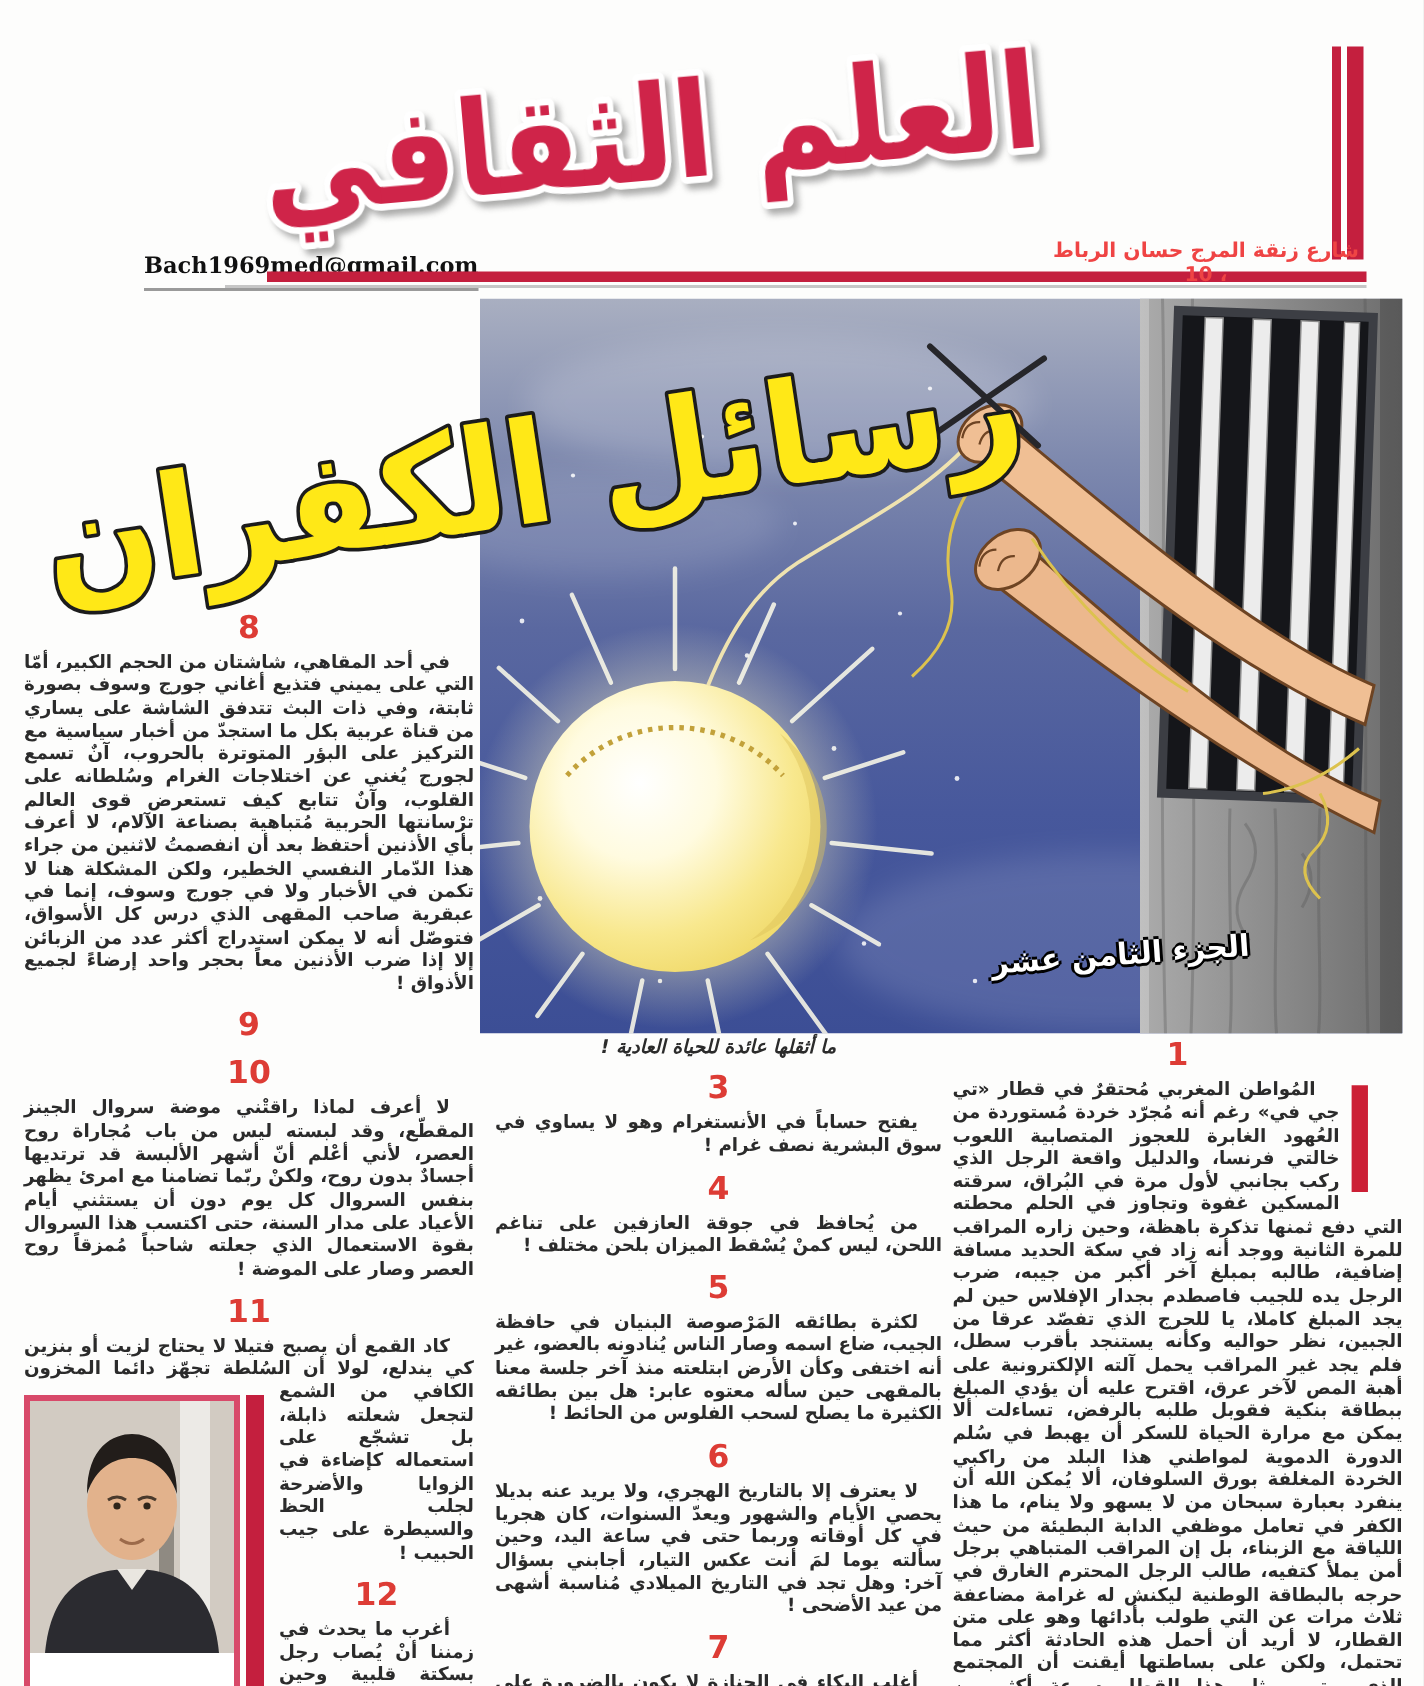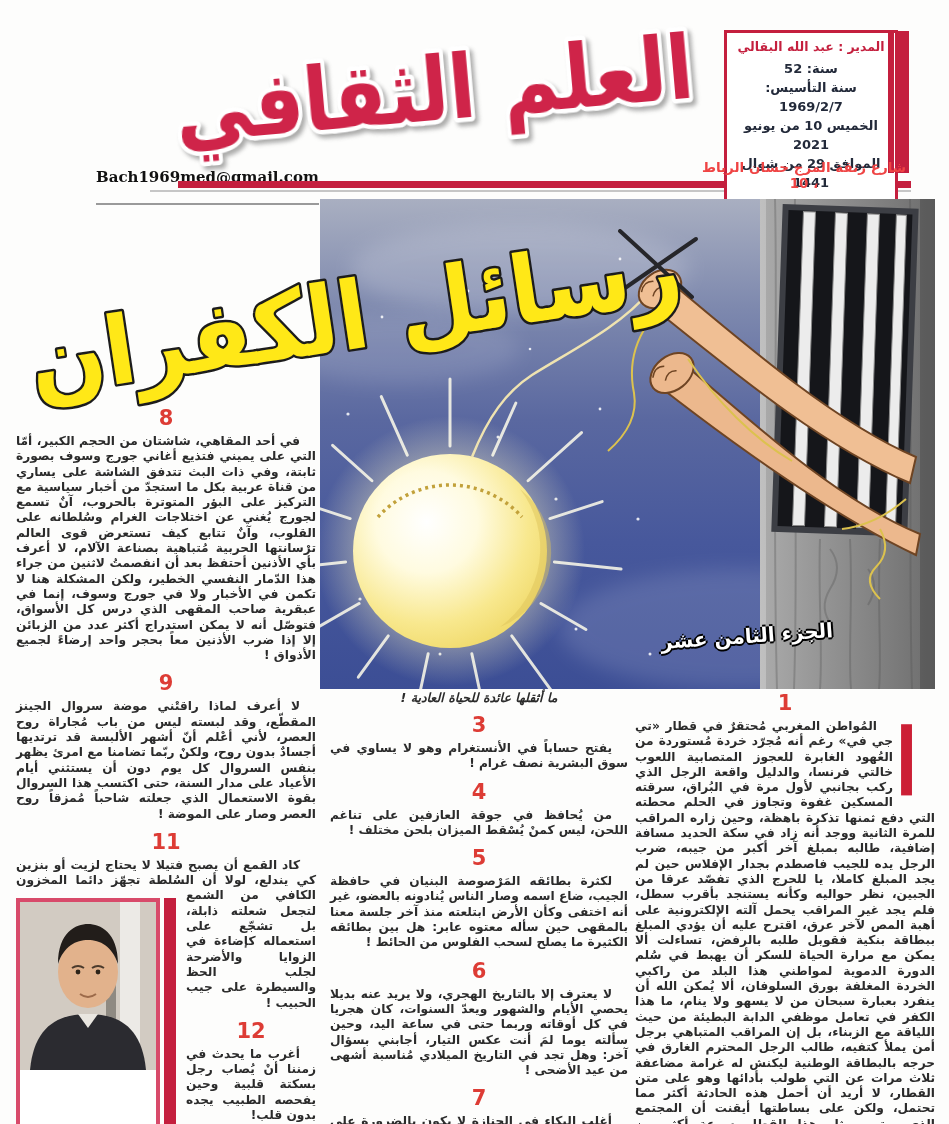--- a/index.html
+++ b/index.html
@@ -3,21 +3,21 @@
 <meta charset="utf-8">
 <style>
   html,body{margin:0;padding:0;background:#e8e8e8;}
   #page{position:relative;width:949px;height:1124px;margin:0 auto;background:#fdfdfc;
         overflow:hidden;font-family:"DejaVu Sans",sans-serif;}
   .abs{position:absolute;}
 
   
   .title-svg{left:150px;top:2px;width:570px;height:180px;}
   .masthead-email{left:96px;top:168px;font:bold 15px "DejaVu Serif",serif;color:#111;
-                  border-bottom:2px solid #9a9a9a;padding-bottom:17px;}
+                  border-bottom:2px solid #9a9a9a;padding-bottom:6px;}
   .rule-red{left:178px;top:181px;width:733px;height:7px;background:#c41f3e;}
   .rule-gray{left:150px;top:190px;width:761px;height:2px;background:#c6c6c6;}
   .info-box{left:724px;top:30px;width:152px;border:3px solid #c41f3e;padding:5px 8px 7px;
             text-align:center;direction:rtl;background:#fff;}
   .info-director{font-size:12.5px;font-weight:bold;color:#c41f3e;line-height:17px;margin-bottom:4px;}
   .info-line{font-size:13px;font-weight:bold;color:#232a3a;line-height:19px;}
   .reg-bar{background:#c41f3e;}
   .reg-bar-1{left:888px;top:31px;width:6px;height:142px;}
   .reg-bar-2{left:898px;top:31px;width:11px;height:142px;}
   .address{left:698px;top:159px;width:212px;text-align:center;direction:rtl;
@@ -58,27 +58,20 @@
 <div id="page">
 
   <svg class="abs title-svg" viewBox="0 0 570 180">
     <text x="285" y="118" text-anchor="middle" font-family="DejaVu Sans, sans-serif" font-size="88" font-weight="bold" fill="#cf2449" stroke="#ffffff" stroke-width="9" paint-order="stroke" stroke-linejoin="round" textLength="520" lengthAdjust="spacingAndGlyphs" transform="rotate(-5 285 100)" style="filter:drop-shadow(3px 4px 2px rgba(70,70,70,.45));">العلم الثقافي</text>
   </svg>
 
   <div class="abs masthead-email">Bach1969med@gmail.com</div>
   <div class="abs rule-red"></div>
   <div class="abs rule-gray"></div>
 
-  <div class="abs info-box">
-    <div class="info-director">المدير : عبد الله البقالي</div>
-    <div class="info-line">سنة:  52</div>
-    <div class="info-line">سنة التأسيس:  1969/2/7</div>
-    <div class="info-line">الخميس 10 من يونيو 2021</div>
-    <div class="info-line">الموافق 29 من شوال 1441</div>
-  </div>
   <div class="abs reg-bar reg-bar-1"></div>
   <div class="abs reg-bar reg-bar-2"></div>
   <div class="abs address">شارع زنقة المرج حسان الرباط ، 10</div>
 
   <svg class="abs illu" viewBox="0 0 615 490">
     <defs>
       <linearGradient id="sky" x1="0" y1="0" x2="0" y2="1">
         <stop offset="0" stop-color="#a9afc1"></stop>
           <stop offset="0.22" stop-color="#7e89ae"></stop>
         <stop offset="0.45" stop-color="#5a68a0"></stop>
@@ -257,20 +250,21 @@
     <div class="num">6</div>
     <p class="body-p">لا يعترف إلا بالتاريخ الهجري، ولا يريد عنه بديلا يحصي الأيام والشهور ويعدّ السنوات، كان هجريا في كل أوقاته وربما حتى في ساعة اليد، وحين سألته يوما لمَ أنت عكس التيار، أجابني بسؤال آخر: وهل تجد في التاريخ الميلادي مُناسبة أشهى من عيد الأضحى !</p>
     <div class="num">7</div>
     <p class="body-p">أغلب البكاء في الجنازة لا يكون بالضرورة على الميّت ولكن شفقة على أنفسنا من المصير المنتظر !</p>
   </div>
 
   <div class="col col3">
     <div class="num">8</div>
     <p class="body-p">في أحد المقاهي، شاشتان من الحجم الكبير، أمّا التي على يميني فتذيع أغاني جورج وسوف بصورة ثابتة، وفي ذات البث تتدفق الشاشة على يساري من قناة عربية بكل ما استجدّ من أخبار سياسية مع التركيز على البؤر المتوترة بالحروب، آنٌ تسمع لجورج يُغني عن اختلاجات الغرام وسُلطانه على القلوب، وآنٌ تتابع كيف تستعرض قوى العالم ترْسانتها الحربية مُتباهية بصناعة الآلام، لا أعرف بأي الأذنين أحتفظ بعد أن انفصمتُ لاثنين من جراء هذا الدّمار النفسي الخطير، ولكن المشكلة هنا لا تكمن في الأخبار ولا في جورج وسوف، إنما في عبقرية صاحب المقهى الذي درس كل الأسواق، فتوصّل أنه لا يمكن استدراج أكثر عدد من الزبائن إلا إذا ضرب الأذنين معاً بحجر واحد إرضاءً لجميع الأذواق !</p>
     <div class="num">9</div>
+    <div class="num">10</div>
     <p class="body-p">لا أعرف لماذا راقتْني موضة سروال الجينز المقطّع، وقد لبسته ليس من باب مُجاراة روح العصر، لأني أعْلم أنّ أشهر الألبسة قد ترتديها أجسادٌ بدون روح، ولكنْ ربّما تضامنا مع امرئ يظهر بنفس السروال كل يوم دون أن يستثني أيام الأعياد على مدار السنة، حتى اكتسب هذا السروال بقوة الاستعمال الذي جعلته شاحباً مُمزقاً روح العصر وصار على الموضة !</p>
     <div class="num">11</div>
     <p class="body-p"><span class="photo-float">
           <span class="photo-stack" style="display:block;">
         <span class="photo-frame">
           <svg class="photo-img" viewBox="0 0 136 168">
             <rect width="136" height="168" fill="#d2cbc2"></rect>
             <rect x="100" y="0" width="20" height="168" fill="#eceae6"></rect>
             <rect x="86" y="60" width="10" height="108" fill="#8f8a82"></rect>
             <path d="M10,168 C14,126 36,112 68,112 C100,112 122,126 126,168 Z" fill="#2b2b30"></path>

